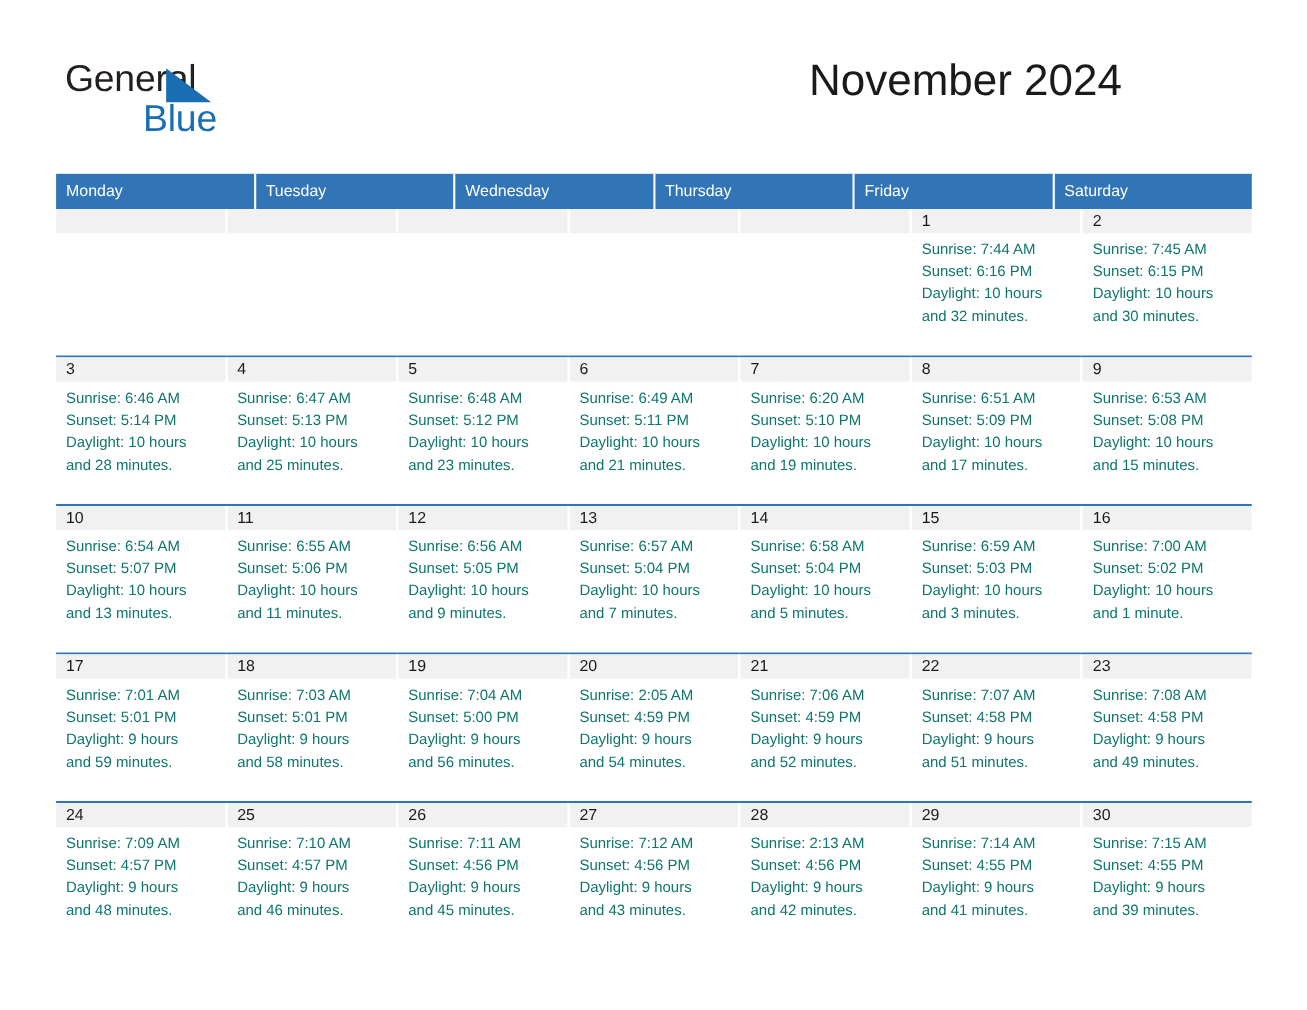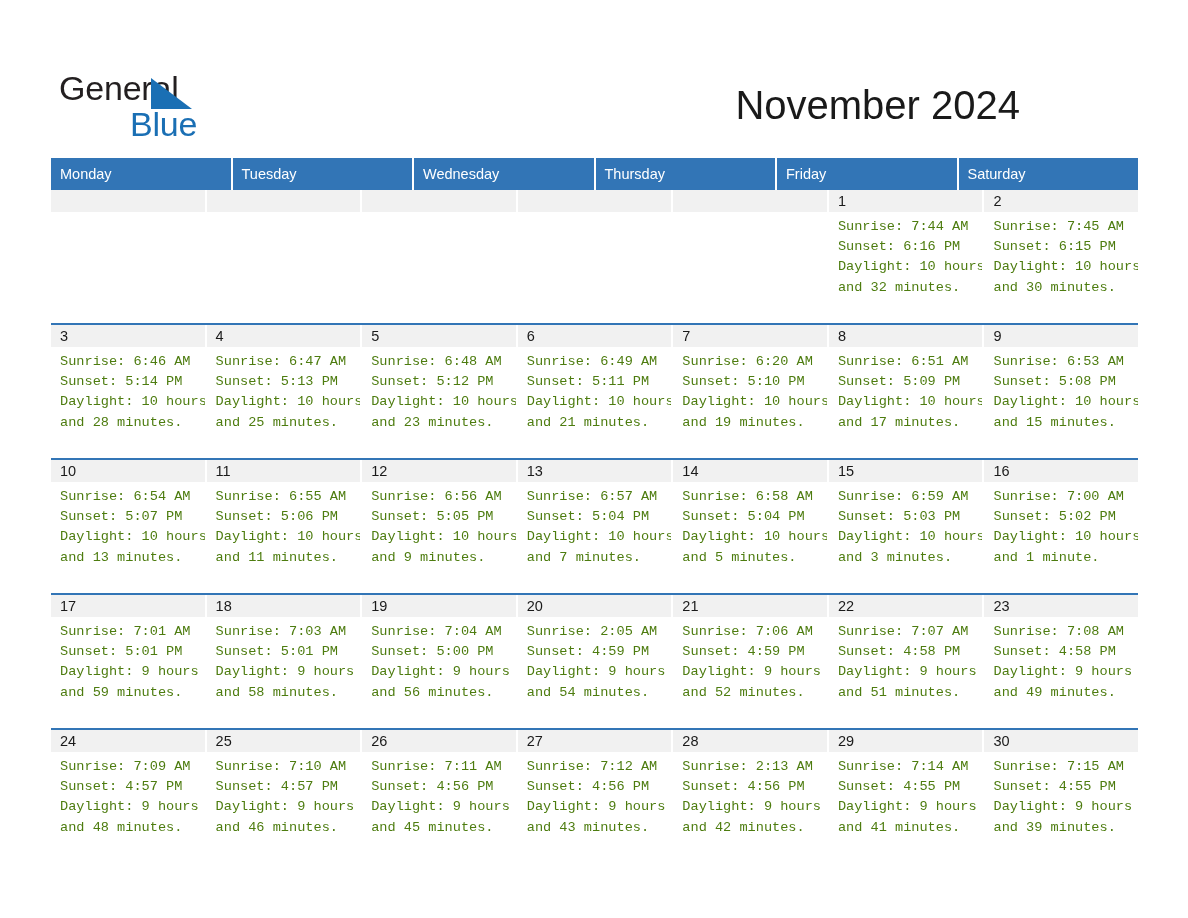--- a/index.html
+++ b/index.html
@@ -20,21 +20,21 @@
     position: relative;
     width: 1188px;
     height: 918px;
     box-sizing: border-box;
   }
 
   
   .header {
     position: absolute;
     left: 0;
-    top: 16px;
+    top: 0;
     width: 1072px;
     height: 152px;
   }
 
   .logo {
     position: absolute;
     left: 59px;
     top: 52px;
     width: 260px;
     height: 80px;
@@ -67,21 +67,20 @@
     color: #1a6fb4;
     line-height: 40px;
     white-space: nowrap;
   }
 
   .title-block {
     position: absolute;
     right: 52px;
     top: 48px;
     text-align: center;
-    margin-top: 16px;
   }
   .month-title {
     font-size: 40px;
     font-weight: normal;
     color: #1a1a1a;
     line-height: 50px;
     white-space: nowrap;
   }
   .location-title {
     margin-top: 10px;
@@ -142,22 +141,21 @@
     padding: 2px 0 0 9px;
     box-sizing: border-box;
     font-size: 14.5px;
     line-height: 19px;
     color: #1a1a1a;
   }
   .day-body {
     padding: 5px 6px 0 9px;
     font-size: 13.6px;
     line-height: 20.2px;
-    color: #4d7c0f;
-    font-family: Liberation Mono, monospace;
+    color: #0f766e;
   }
   .day-body .ln { white-space: nowrap; }
   .day-cell.empty .day-num-band { background: #f1f1f1; }
 </style>
 </head>
 <body>
 
 <div class="page">
 
   <div class="header">

